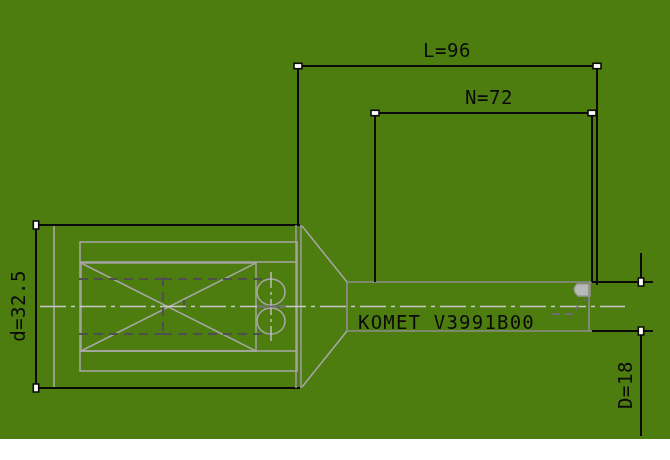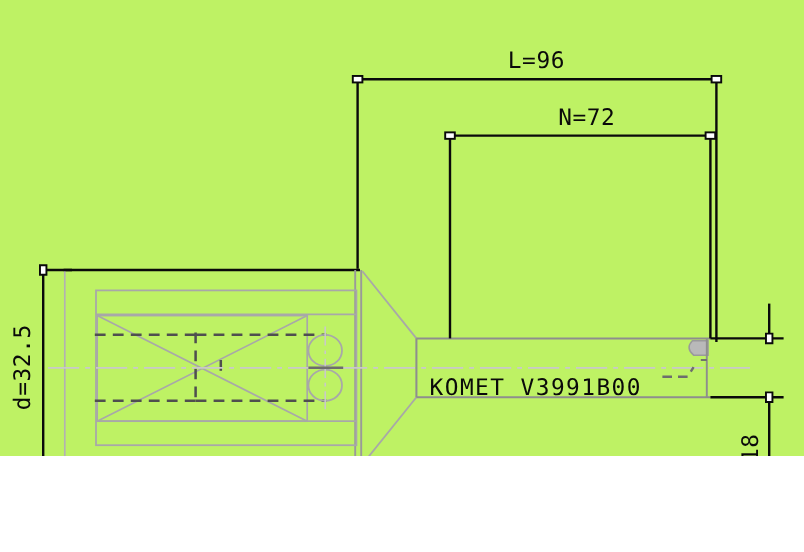--- a/index.html
+++ b/index.html
@@ -4,22 +4,22 @@
 <title>KOMET Tool Technical Drawing</title>
 <style>
   html, body {
     margin: 0;
     padding: 0;
     background: #ffffff;
   }
   #drawing-root {
     position: relative;
     width: 670px;
-    height: 380px;
-    background: #bef264;
+    height: 439px;
+    background: #4d7c0f;
     font-family: "DejaVu Sans Mono", "Liberation Mono", monospace;
     overflow: hidden;
   }
   #cad-svg {
     position: absolute;
     top: 0;
     left: 0;
     width: 670px;
     height: 460px;
     display: block;

